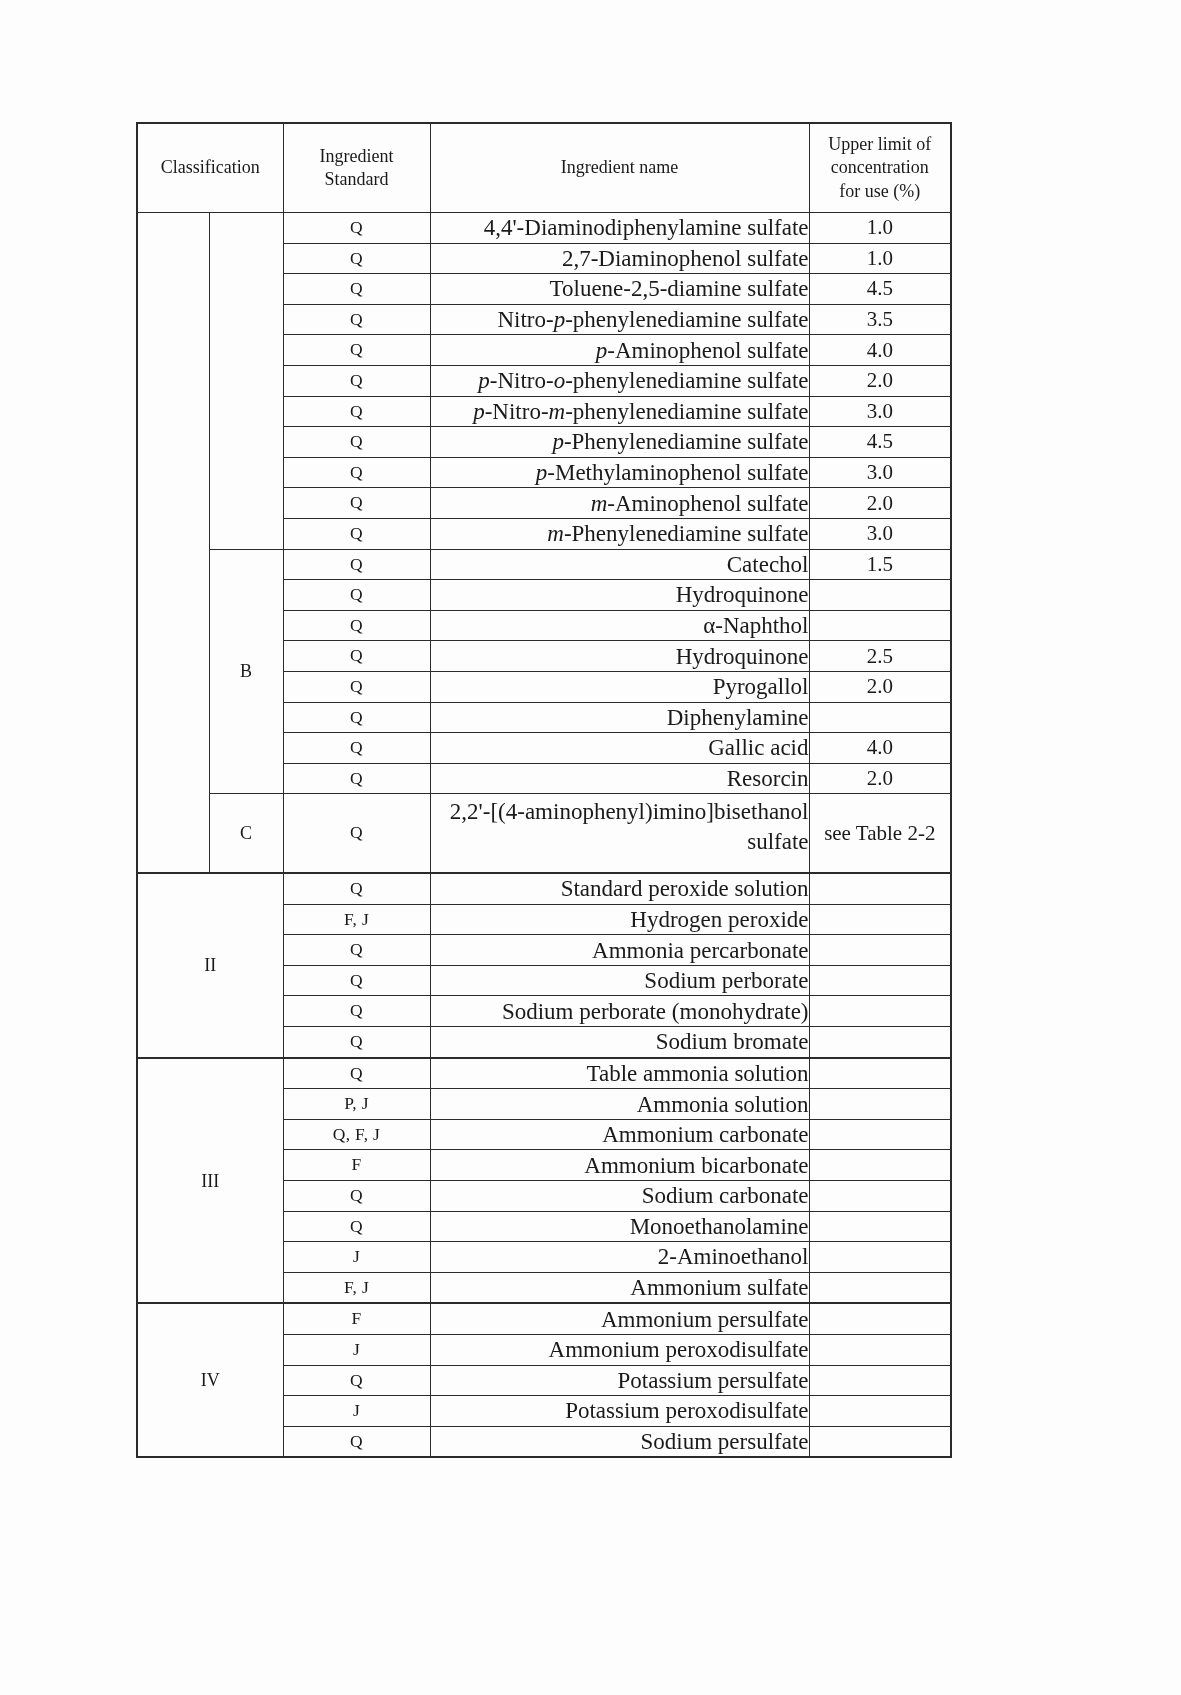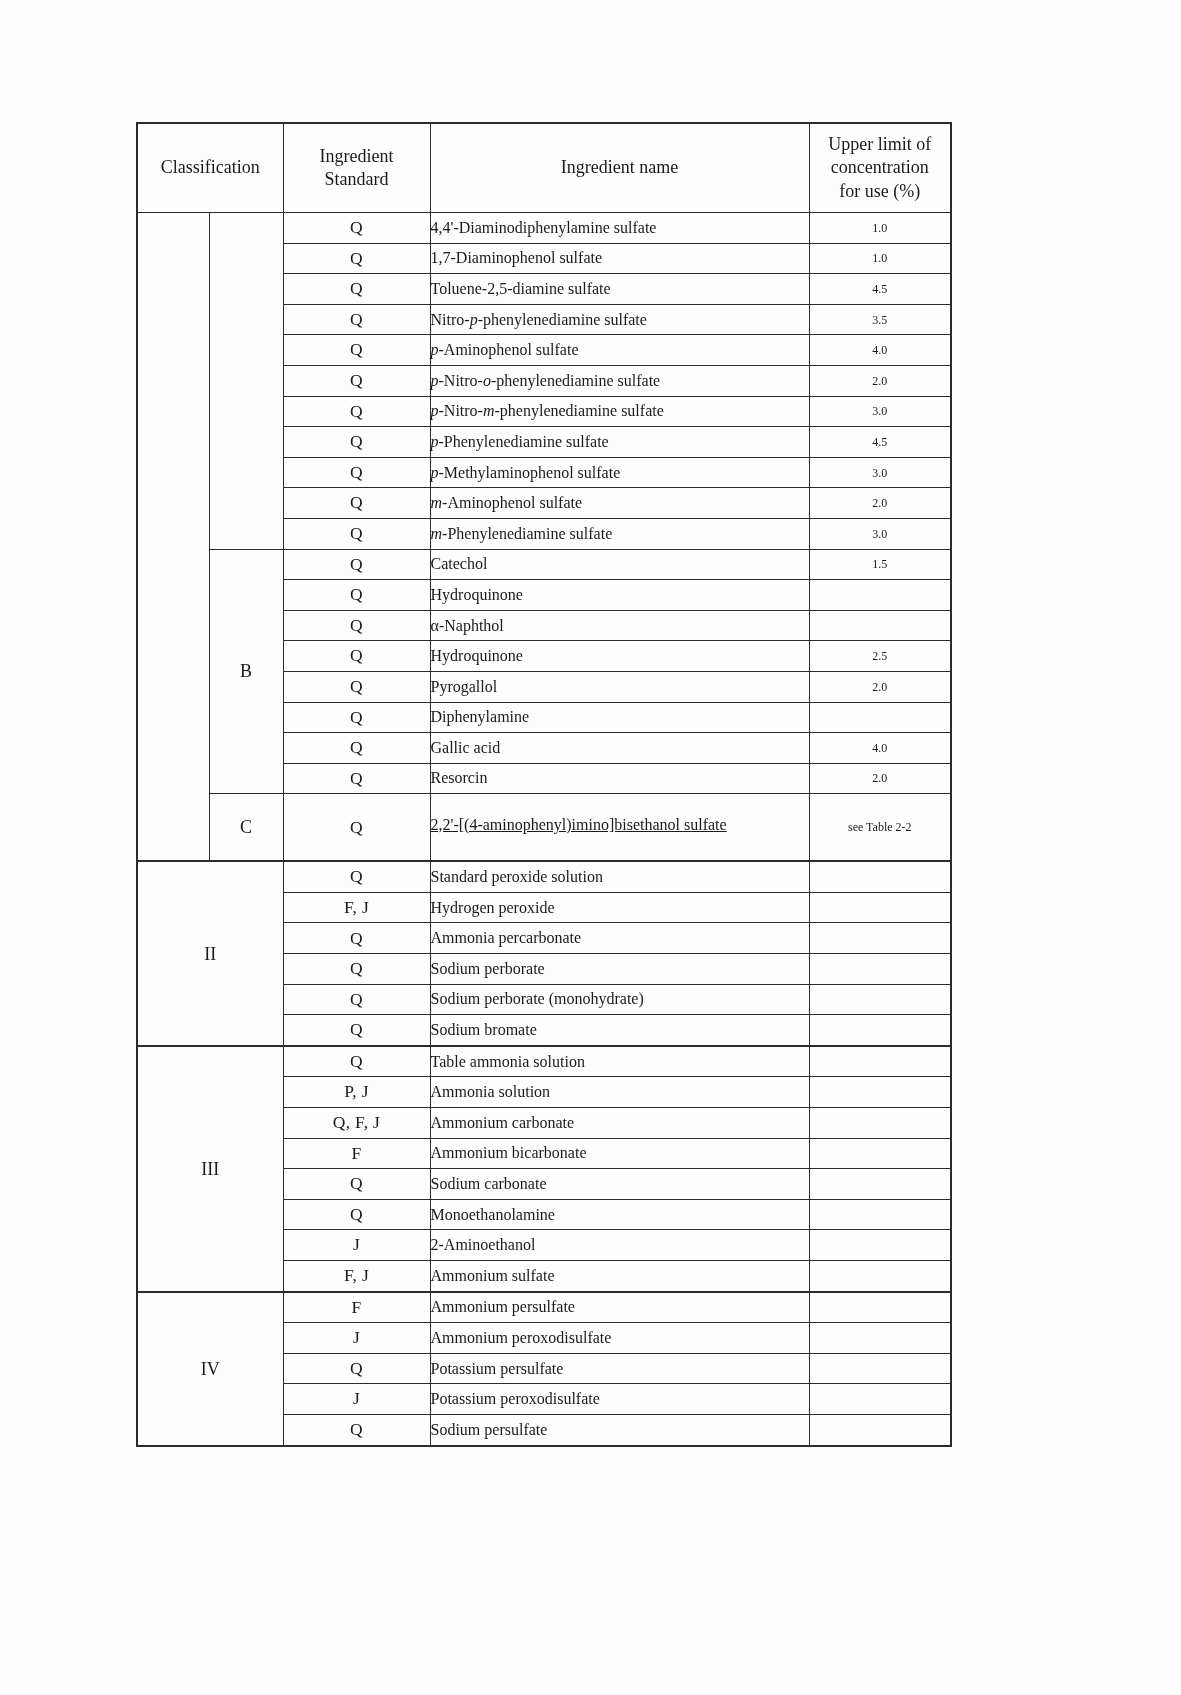--- a/index.html
+++ b/index.html
@@ -64,43 +64,42 @@
 
   
   td.std {
     text-align: center;
     height: 29.6px;
     font-size: 17.5px;
     letter-spacing: 0.3px;
     white-space: nowrap;
   }
   td.name {
-    text-align: left;
+    text-align: right;
     padding-left: 6px;
-    font-size: 16px;
+    font-size: 23px;
     height: 29.6px;
   }
   td.conc {
     text-align: center;
-    font-size: 12px;
+    font-size: 21px;
     height: 29.6px;
   }
   td.group {
     text-align: center;
     font-size: 18px;
     vertical-align: middle;
   }
 
   
   td.name.two-line {
     height: 56px;
     line-height: 1.3;
     padding-top: 3px;
-    padding-bottom: 7px;
-    text-decoration: underline;
+    padding-bottom: 15px;
   }
 
   
   tr.block-top > td { border-top: 2px solid #2b2b2b; }
   thead tr > td { border-bottom: 2px solid #2b2b2b; }
 </style>
 </head>
 <body>
 
 <div id="page">
@@ -131,21 +130,21 @@
       <tbody id="table-body">
           <tr>
             <td class="group" rowspan="20"></td>
             <td class="group" rowspan="11"></td>
             <td class="std">Q</td>
             <td class="name">4,4'-Diaminodiphenylamine sulfate</td>
             <td class="conc">1.0</td>
           </tr>
           <tr>
             <td class="std">Q</td>
-            <td class="name">1,7-Diaminophenol sulfate</td>
+            <td class="name">2,7-Diaminophenol sulfate</td>
             <td class="conc">1.0</td>
           </tr>
           <tr>
             <td class="std">Q</td>
             <td class="name">Toluene-2,5-diamine sulfate</td>
             <td class="conc">4.5</td>
           </tr>
           <tr>
             <td class="std">Q</td>
             <td class="name">Nitro-<i>p</i>-phenylenediamine sulfate</td>

